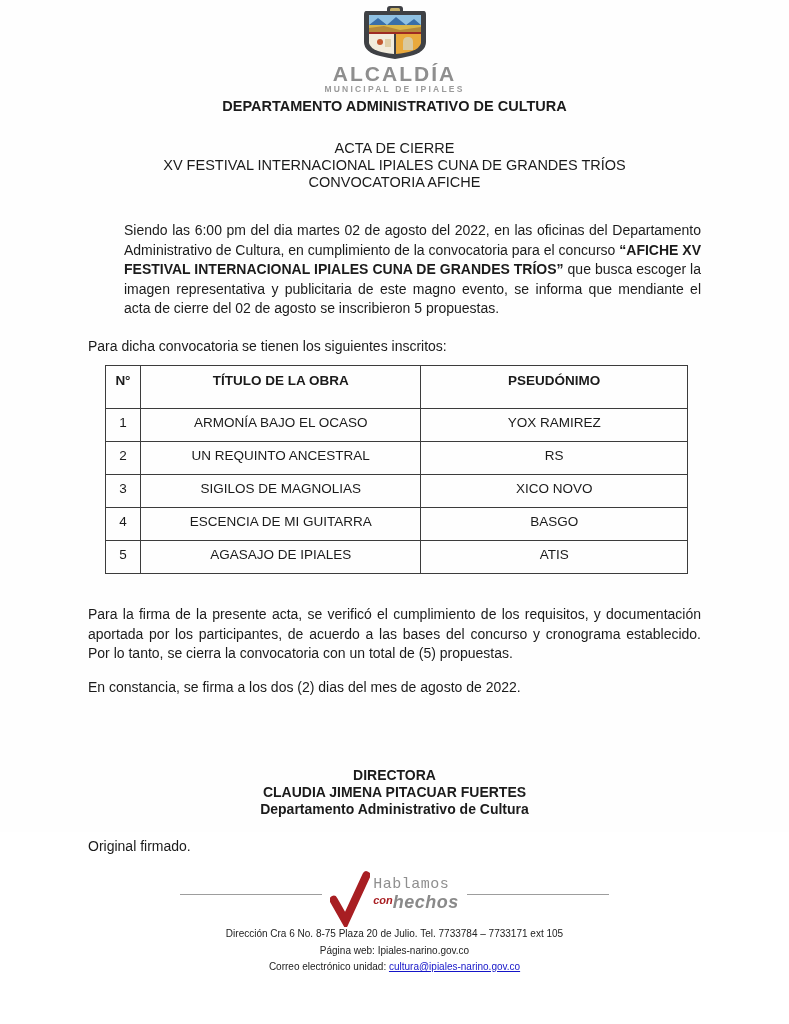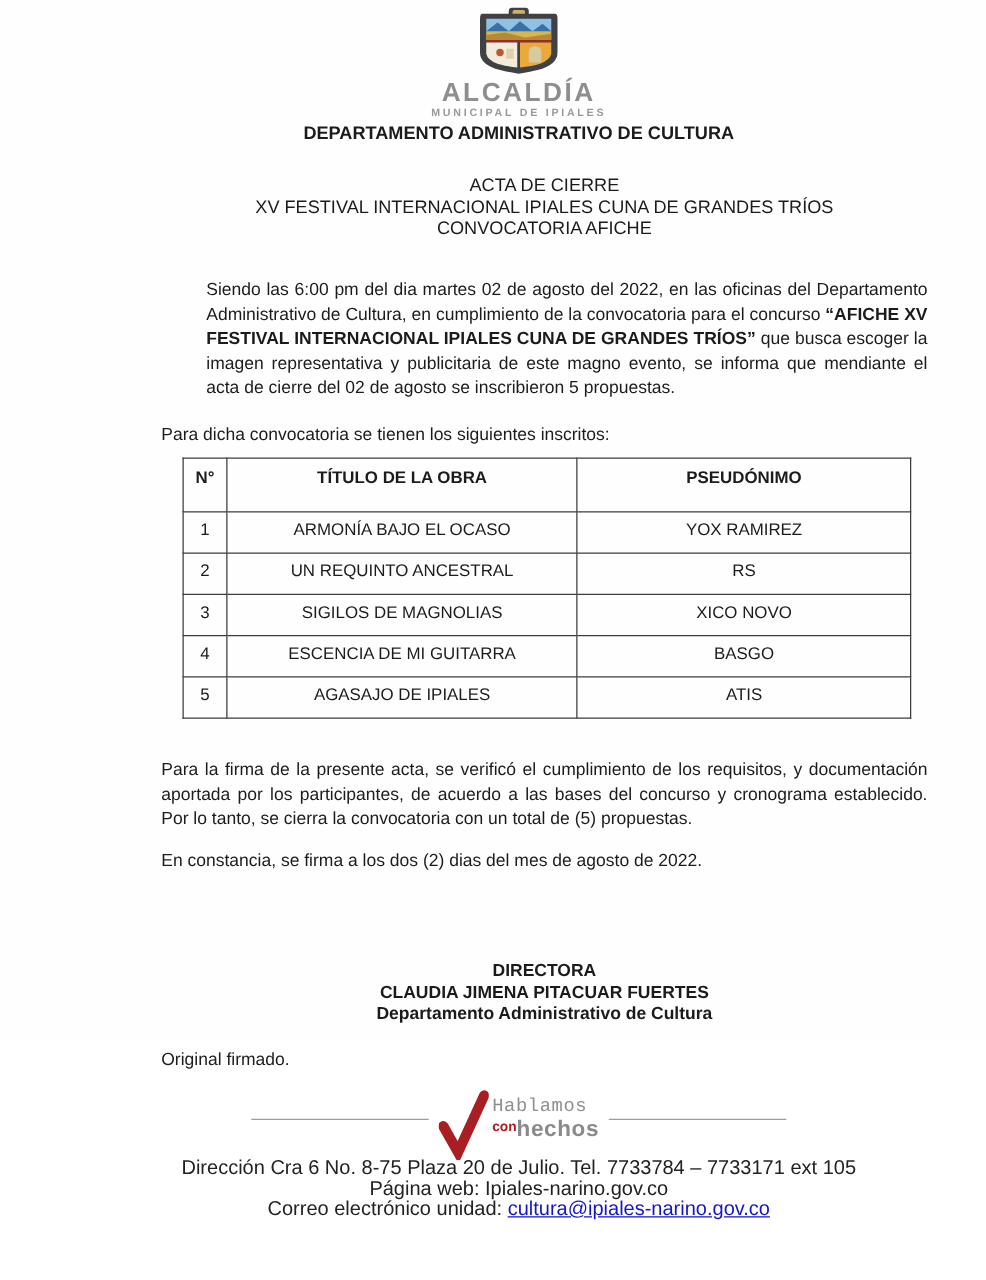--- a/index.html
+++ b/index.html
@@ -3,21 +3,21 @@
 <meta charset="utf-8">
 <style>
   * { box-sizing: border-box; margin: 0; padding: 0; }
   html,body { background:#ffffff; }
   body {
     width:789px; height:1024px;
     font-family:"Liberation Sans", sans-serif;
     color:#1b1b1b;
     overflow:hidden;
   }
-  .page { position:relative; width:789px; height:832px; background:#fefefe; padding-top:6px;padding-left:41px; }
+  .page { position:relative; width:789px; height:832px; background:#fefefe; padding-top:6px; }
   .content { margin:0 88px; width:613px; }
 
   
   .doc-header { text-align:center; }
   .shield-wrap { display:flex; justify-content:center; }
   .logo-title {
     color:#8e8e8e; font-weight:bold; font-size:21px; line-height:20px;
     letter-spacing:2px;
   }
   .logo-subtitle {
@@ -66,25 +66,25 @@
   
   .footer-logo {
     margin-top:12px;
     display:flex; align-items:center; justify-content:center;
     height:56px;
   }
   .rule { width:142px; border-top:1.3px solid #9d9d9d; margin:0 8px; }
   .check-wrap { position:relative; top:7px; margin-right:3px; }
   .slogan { display:flex; flex-direction:column; line-height:1; }
   .slogan-top { color:#8f8f8f; font-size:15px; letter-spacing:0.5px;font-family:Liberation Mono, monospace; }
-  .slogan-bottom { margin-top:1px; font-weight:bold; }
+  .slogan-bottom { margin-top:1px; font-style:italic; font-weight:bold; }
   .slogan-con { color:#a81e22; font-size:11px; vertical-align:4px; }
   .slogan-hechos { color:#8a8a8a; font-size:18px; letter-spacing:0.5px; }
 
-  .footer-text { margin-top:4px; text-align:center; font-size:16px; line-height:16.5px; color:#222; }
+  .footer-text { margin-top:4px; text-align:center; font-size:10px; line-height:16.5px; color:#222; }
   .email-link { color:#1515c8; text-decoration:underline; }
 </style>
 </head>
 <body>
 
 <div class="page">
 
   <div class="doc-header">
     <div class="shield-wrap">
       <span>

